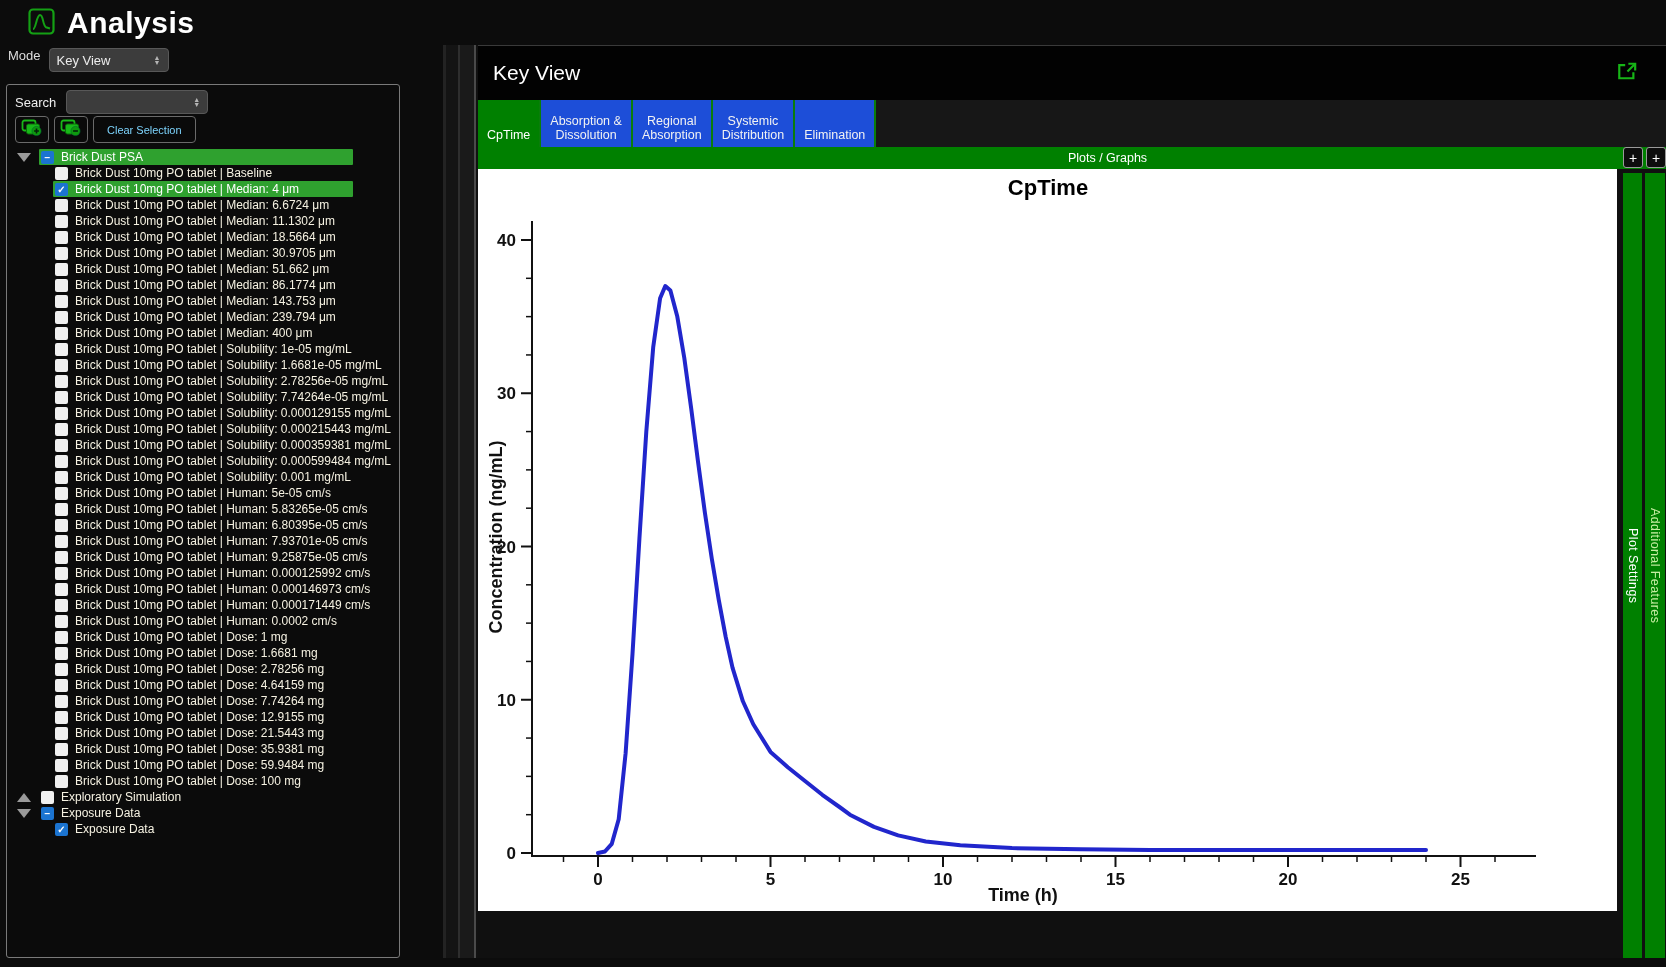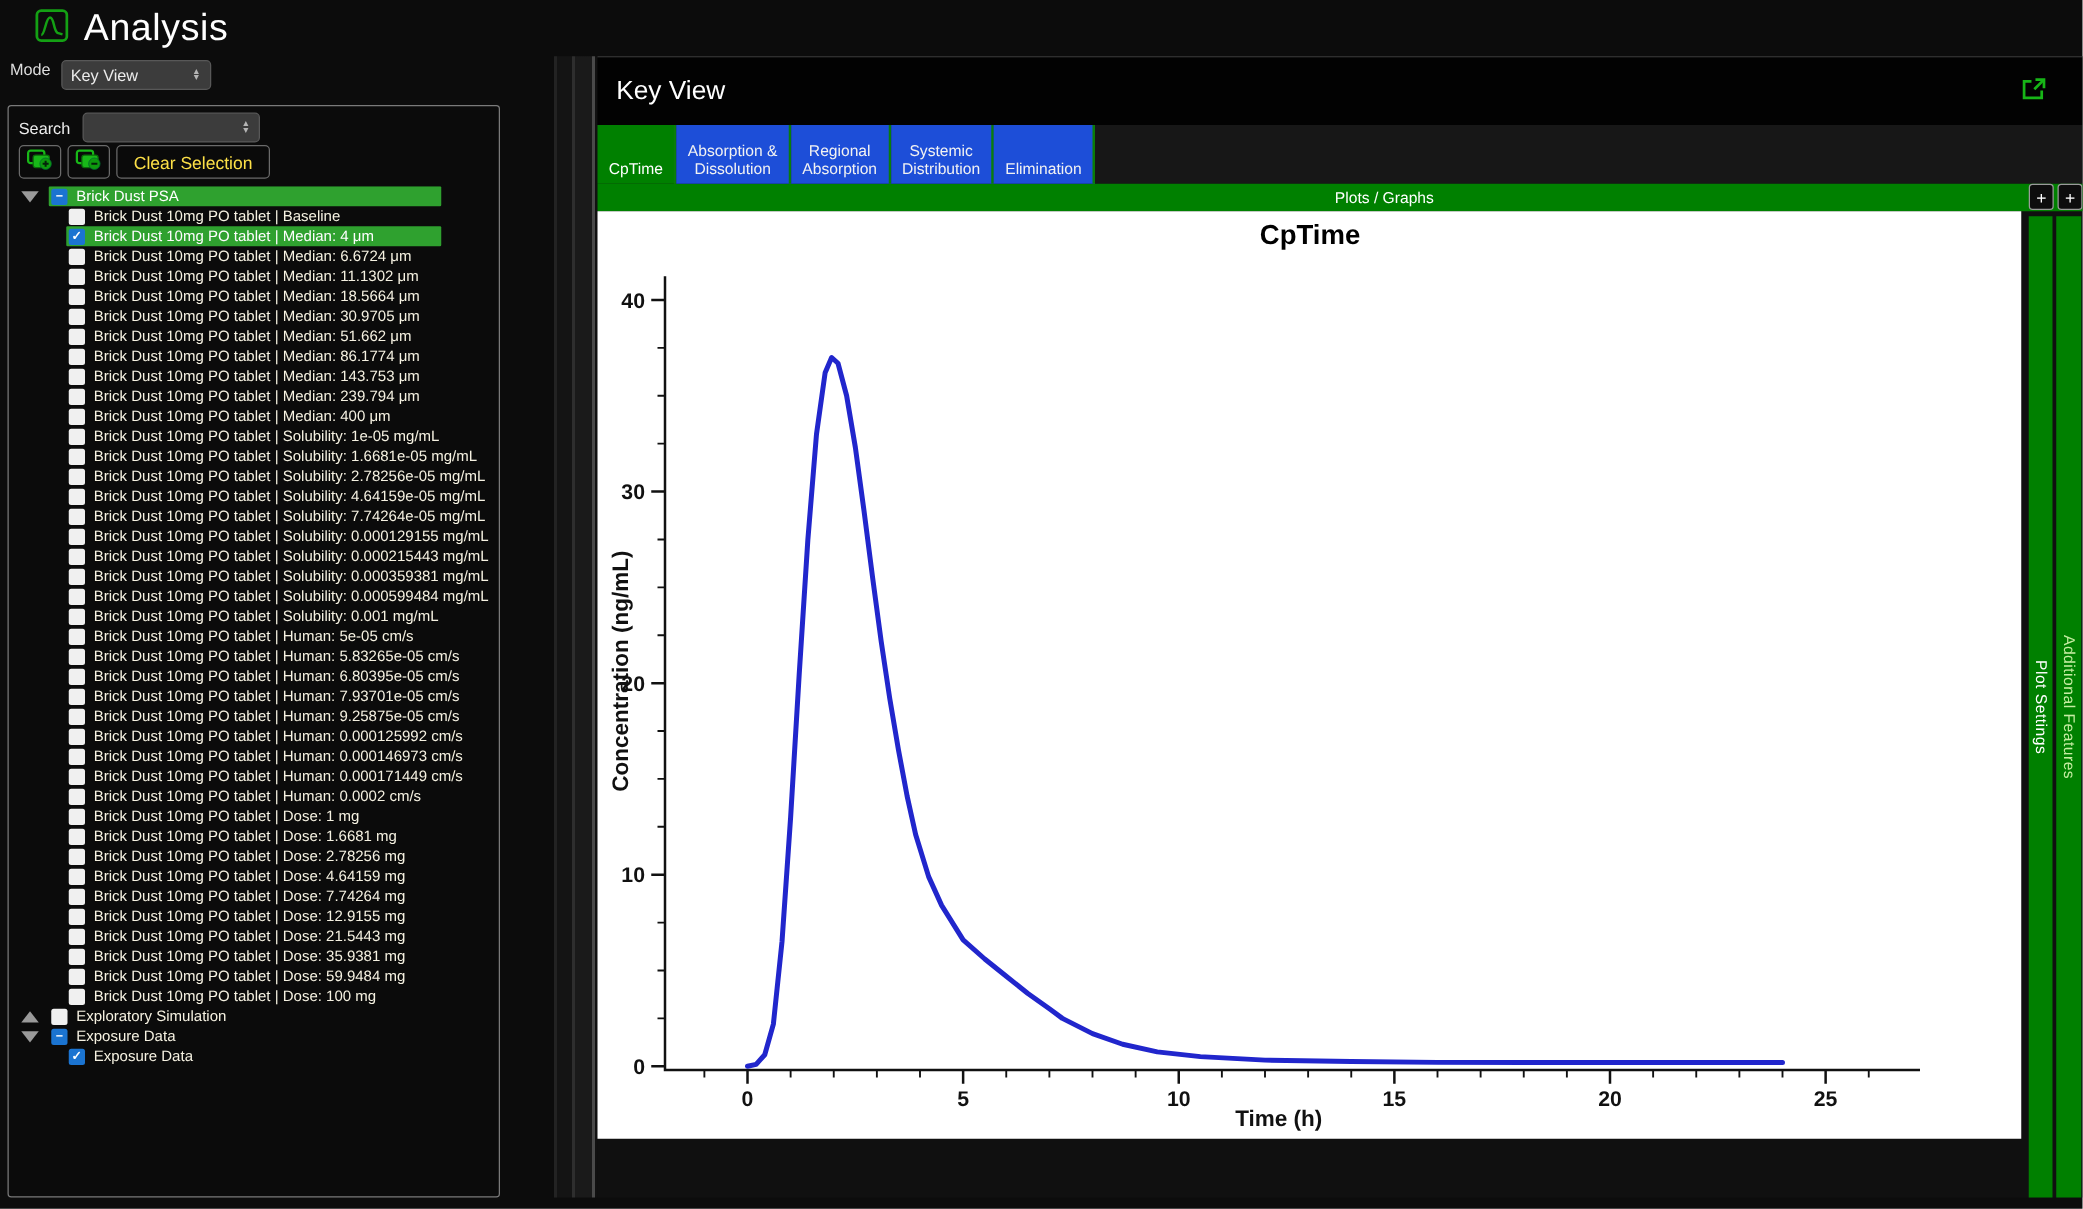--- a/index.html
+++ b/index.html
@@ -1,42 +1,42 @@
 <!DOCTYPE html>
 <html><head>
 <meta charset="utf-8">
 <style>
   html,body{margin:0;padding:0}
   body{width:1666px;height:967px;background:#0c0c0c;position:relative;overflow:hidden;
        font-family:"Liberation Sans",sans-serif;color:#eee}
 
   
   .app-header{position:absolute;left:28px;top:6px;display:flex;align-items:center;gap:12px}
-  .app-title{font-size:30px;font-weight:normal;color:#fff;letter-spacing:.5px}
+  .app-title{font-size:30px;font-weight:bold;color:#fff;letter-spacing:.5px}
 
   
   .mode-row{position:absolute;left:8px;top:48px;display:flex;gap:8px;
             font-size:13px;color:#ddd}
   .select{background:#3c3c3c;border:1px solid #585858;border-radius:4px;height:24px;
           display:flex;align-items:center;justify-content:space-between;padding:0 7px;
           color:#ececec;font-size:13px;box-sizing:border-box}
   .mode-select{width:120px}
   .spin{display:flex;flex-direction:column;color:#b5b5b5;font-size:7px;line-height:5px}
 
   
   .left-panel{position:absolute;left:6px;top:84px;width:394px;height:874px;
               border:1px solid #7a7a7a;border-radius:3px;background:#0b0b0b;box-sizing:border-box}
   .search-row{position:absolute;left:8px;top:5px;display:flex;align-items:center;gap:10px;
               font-size:13px;color:#eee}
   .search-select{width:142px}
   .btn-row{position:absolute;left:8px;top:31px;display:flex;gap:5px}
   .icon-btn{width:34px;height:27px;background:#0a0a0a;border:1px solid #6a6a6a;border-radius:4px;
             display:flex;align-items:center;justify-content:center;padding:0}
   .text-btn{height:27px;background:#0a0a0a;border:1px solid #6a6a6a;border-radius:4px;
-            color:#fde047;font-size:14px;padding:0 13px;display:flex;align-items:center}
+            color:#7dd3fc;font-size:11px;padding:0 13px;display:flex;align-items:center}
 
   
   .tree{position:absolute;left:2px;top:64px;right:2px;bottom:2px;overflow:hidden;
         font-size:12px;color:#f6f2e2}
   .trow{height:16px;display:flex;align-items:center;padding-left:8px}
   .tri{width:0;height:0;border-left:7px solid transparent;border-right:7px solid transparent;
        flex:none;margin-right:8px}
   .tri.down{border-top:9px solid #9a9a9a}
   .tri.up{border-bottom:9px solid #9a9a9a}
   .tspacer{width:36px;flex:none}
@@ -240,27 +240,20 @@
         <span class="hl">
           <span class="cb"></span>
           <span class="tlabel">Brick Dust 10mg PO tablet | Solubility: 1.6681e-05 mg/mL</span>
         </span>
       </div>
       <div class="trow">
         <span class="tspacer"></span>
         <span class="hl">
           <span class="cb"></span>
           <span class="tlabel">Brick Dust 10mg PO tablet | Solubility: 2.78256e-05 mg/mL</span>
-        </span>
-      </div>
-      <div class="trow">
-        <span class="tspacer"></span>
-        <span class="hl">
-          <span class="cb"></span>
-          <span class="tlabel">Brick Dust 10mg PO tablet | Solubility: 4.64159e-05 mg/mL</span>
         </span>
       </div>
       <div class="trow">
         <span class="tspacer"></span>
         <span class="hl">
           <span class="cb"></span>
           <span class="tlabel">Brick Dust 10mg PO tablet | Solubility: 7.74264e-05 mg/mL</span>
         </span>
       </div>
       <div class="trow">

